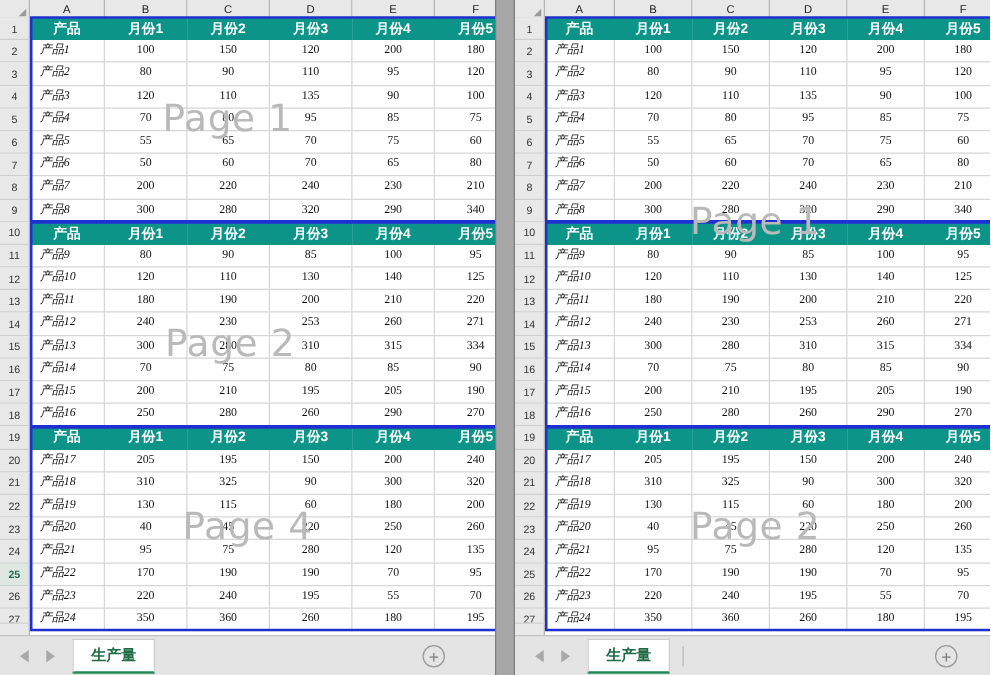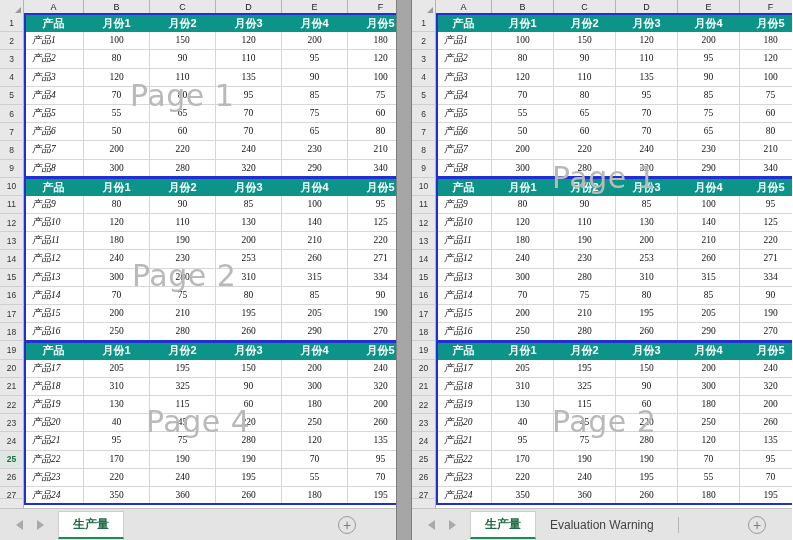--- a/index.html
+++ b/index.html
@@ -798,21 +798,20 @@
         </div>
     </div>
     <div class="corner-stub"></div>
     <div class="tabbar">
       <div class="nav-arrows">
         <span class="arrow left"></span>
         <span class="arrow right"></span>
       </div>
       <div id="R-tabs" style="display:flex;align-items:center;">
           <div class="sheet-tab active">生产量</div>
-          <div class="sheet-tab">Evaluation Warning</div>
         </div>
       <div class="tab-divider"></div>
       <div class="spacer"></div>
       <div class="addsheet">+</div>
       <div style="width:26px"></div>
     </div>
   </div>
 
 </div>
 

